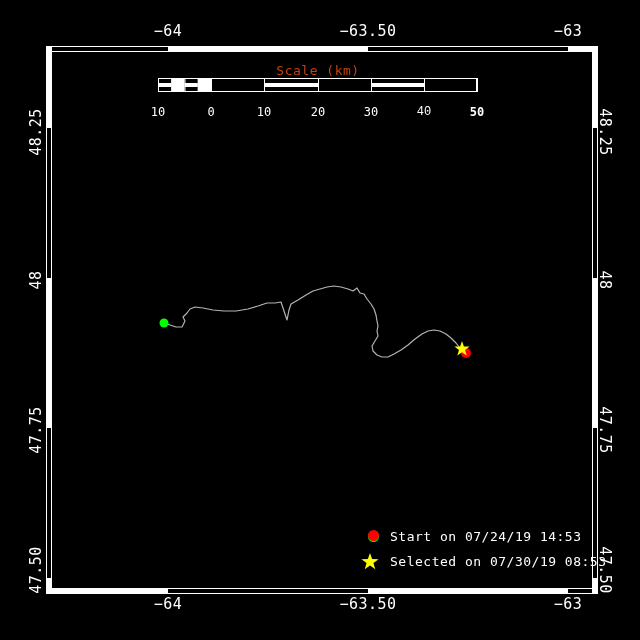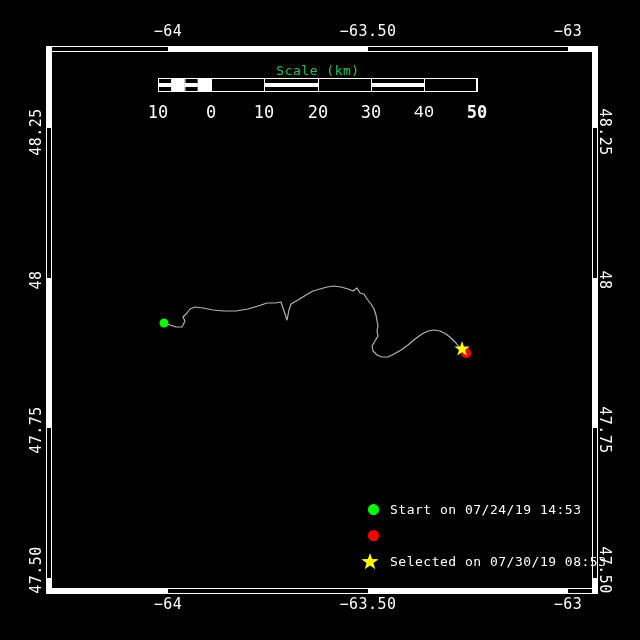--- a/index.html
+++ b/index.html
@@ -7,24 +7,24 @@
     position:relative;width:640px;height:640px;background:#000;overflow:hidden;
     font-family:"DejaVu Sans Mono","DejaVu Sans",monospace;color:#fff;
   }
   svg{position:absolute;left:0;top:0;}
   .lbl{
     position:absolute;white-space:nowrap;font-size:15px;color:#fff;
     transform:translate(-50%,-50%);letter-spacing:0.5px;
   }
   .lbl.rot-l{transform:translate(-50%,-50%) rotate(-90deg);}
   .lbl.rot-r{transform:translate(-50%,-50%) rotate(90deg);}
-  .slbl{position:absolute;white-space:nowrap;font-size:17px;color:#fff;transform:translate(-50%,-50%);}
+  .slbl{position:absolute;white-space:nowrap;font-size:12px;color:#fff;transform:translate(-50%,-50%);}
   .scale-title{
     position:absolute;left:318px;top:70px;transform:translate(-50%,-50%);
-    font-size:13px;color:#22c55e;white-space:nowrap;letter-spacing:0.5px;
+    font-size:13px;color:#c2410c;white-space:nowrap;letter-spacing:0.5px;
   }
   .legend-row{
     position:absolute;left:360px;height:20px;display:flex;align-items:center;
     font-size:13px;color:#fff;white-space:nowrap;letter-spacing:0.5px;
   }
   .legend-sym{width:26px;display:flex;align-items:center;justify-content:center;}
   .dot{width:11px;height:11px;border-radius:50%;}
   .legend-label{margin-left:4px;}
 </style>
 </head>
@@ -95,21 +95,21 @@
       <div class="slbl" style="left: 211px; top: 112px;">0</div>
       <div class="slbl" style="left: 264px; top: 112px;">10</div>
       <div class="slbl" style="left: 318px; top: 112px;">20</div>
       <div class="slbl" style="left: 371px; top: 112px; text-align: right;">30</div>
       <div class="slbl" style="left: 424px; top: 112px; font-family: Liberation Mono, monospace;">40</div>
       <div class="slbl" style="left: 477px; top: 112px; font-weight: bold;">50</div>
     </div>
 
   <div class="scale-title">Scale (km)</div>
 
-  <div class="legend-row" id="legend-row-0" style="top: 499px; justify-content: center;">
+  <div class="legend-row" id="legend-row-0" style="top: 526px; justify-content: center;">
     <span class="legend-sym">
         <span class="dot" id="sym-0" style="background: rgb(0, 255, 0);"></span>
       </span>
     <span class="legend-label">Start on 07/24/19 14:53</span>
   </div>
   <div class="legend-row" id="legend-row-1" style="top: 525px;">
     <span class="legend-sym">
         <span class="dot" id="sym-1" style="background: rgb(255, 0, 0);"></span>
       </span>
   </div>

